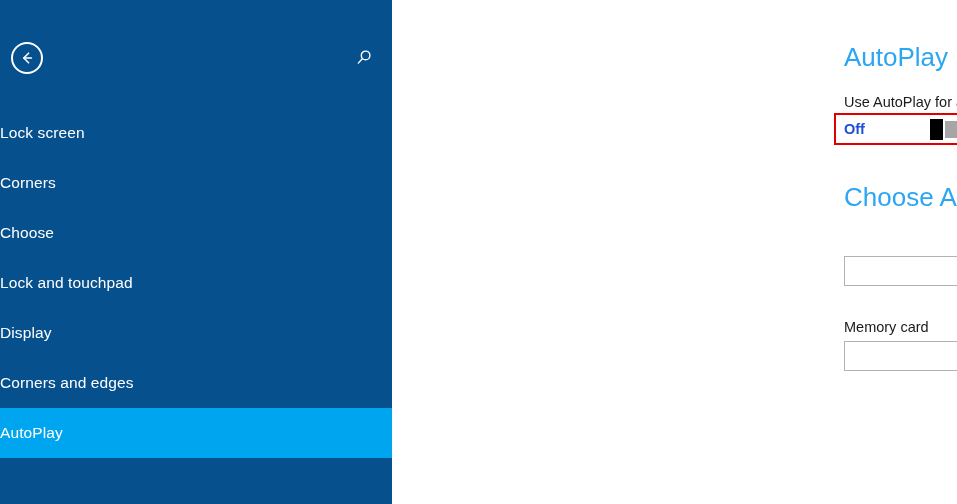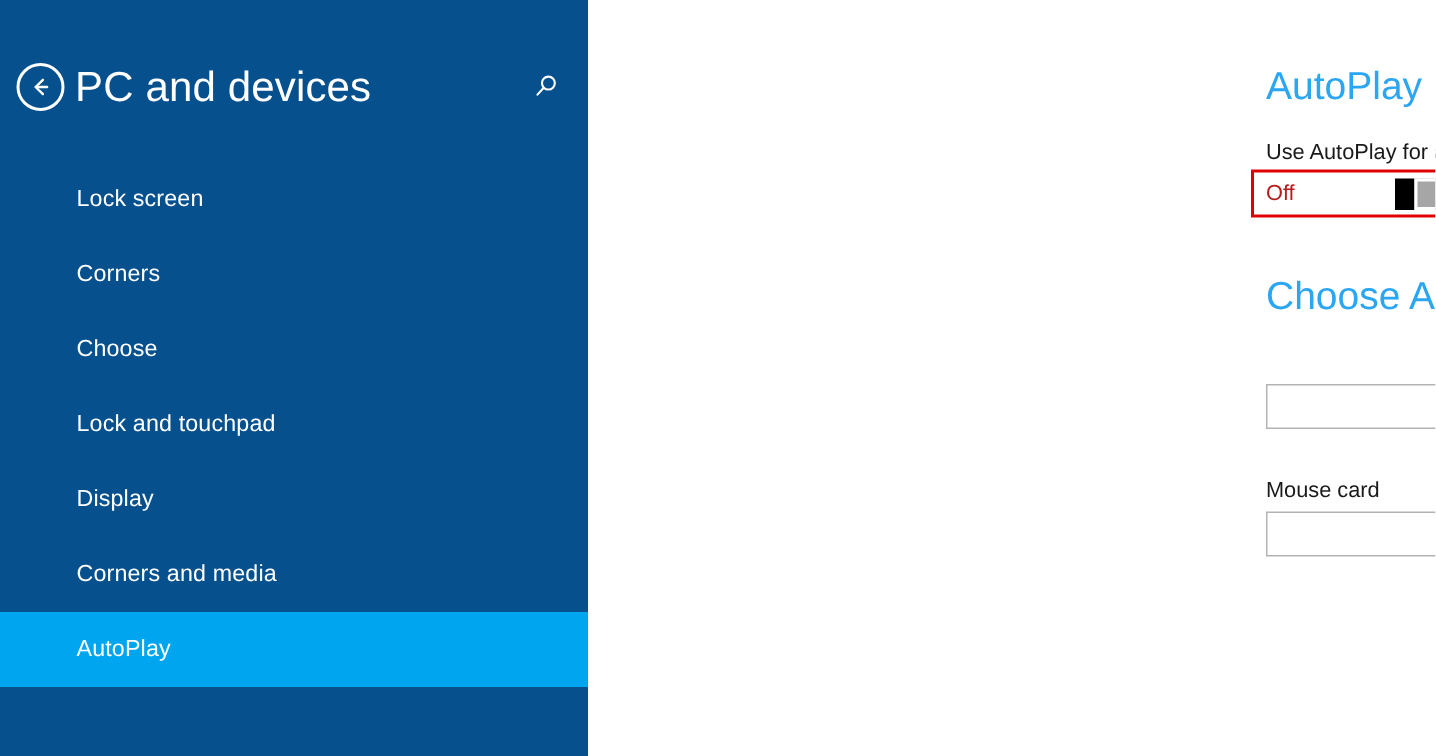--- a/index.html
+++ b/index.html
@@ -86,21 +86,20 @@
     left: 0;
     top: 108px;
     width: 392px;
   }
 
   .nav-item {
     position: relative;
     height: 50px;
     display: flex;
     align-items: center;
-    padding-left: 51px;
     box-sizing: border-box;
     cursor: pointer;
     color: #ffffff;
     font-size: 15.5px;
     font-weight: 300;
     letter-spacing: 0.1px;
   }
   .nav-item.selected {
     background: #00A5F0;
   }
@@ -159,22 +158,22 @@
     position: absolute;
     left: 452px;
     top: 118px;
     height: 22px;
     display: flex;
     align-items: center;
   }
 
   .toggle-state {
     font-size: 14.5px;
-    font-weight: 400;
-    color: #b91c1c;
+    font-weight: 700;
+    color: #1d4ed8;
     line-height: 20px;
     width: 86px;
     white-space: nowrap;
   }
 
   .toggle-switch {
     position: relative;
     width: 55px;
     height: 21px;
     cursor: pointer;
@@ -233,21 +232,20 @@
 
       <div class="back-button">
         <span>
           <svg width="18" height="18" viewBox="0 0 18 18">
             <path d="M10.6 4.2 L5.8 9 L10.6 13.8" fill="none" stroke="#ffffff" stroke-width="1.6" stroke-linecap="round" stroke-linejoin="round"></path>
             <line x1="5.9" y1="9" x2="13.4" y2="9" stroke="#ffffff" stroke-width="1.6" stroke-linecap="round"></line>
           </svg>
         </span>
       </div>
 
-      <div class="page-title">PC and devices</div>
 
       <div class="search-button">
         <span>
           <svg width="20" height="20" viewBox="0 0 20 20">
             <circle cx="11.6" cy="7.4" r="4.3" fill="none" stroke="#ffffff" stroke-width="1.4"></circle>
             <line x1="8.3" y1="10.7" x2="4.3" y2="15.1" stroke="#ffffff" stroke-width="1.4" stroke-linecap="round"></line>
           </svg>
         </span>
       </div>
 
@@ -269,21 +267,21 @@
 
       <div class="nav-item">
         <span class="nav-label">Lock and touchpad</span>
       </div>
 
       <div class="nav-item">
         <span class="nav-label">Display</span>
       </div>
 
       <div class="nav-item">
-        <span class="nav-label">Corners and media</span>
+        <span class="nav-label">Corners and edges</span>
       </div>
 
 
       <div class="nav-item selected">
         <span class="nav-label">AutoPlay</span>
       </div>
 
     </div>
   </div>
 
@@ -304,21 +302,21 @@
     </div>
 
     <div class="section-heading heading-defaults">Choose AutoPlay defaults</div>
 
 
     <div class="dropdown dropdown-removable">
       <span class="dropdown-value"></span>
 
     </div>
 
-    <div class="field-label label-memory">Mouse card</div>
+    <div class="field-label label-memory">Memory card</div>
 
     <div class="dropdown dropdown-memory">
       <span class="dropdown-value"></span>
 
     </div>
 
   </div>
 
 </div>
 

